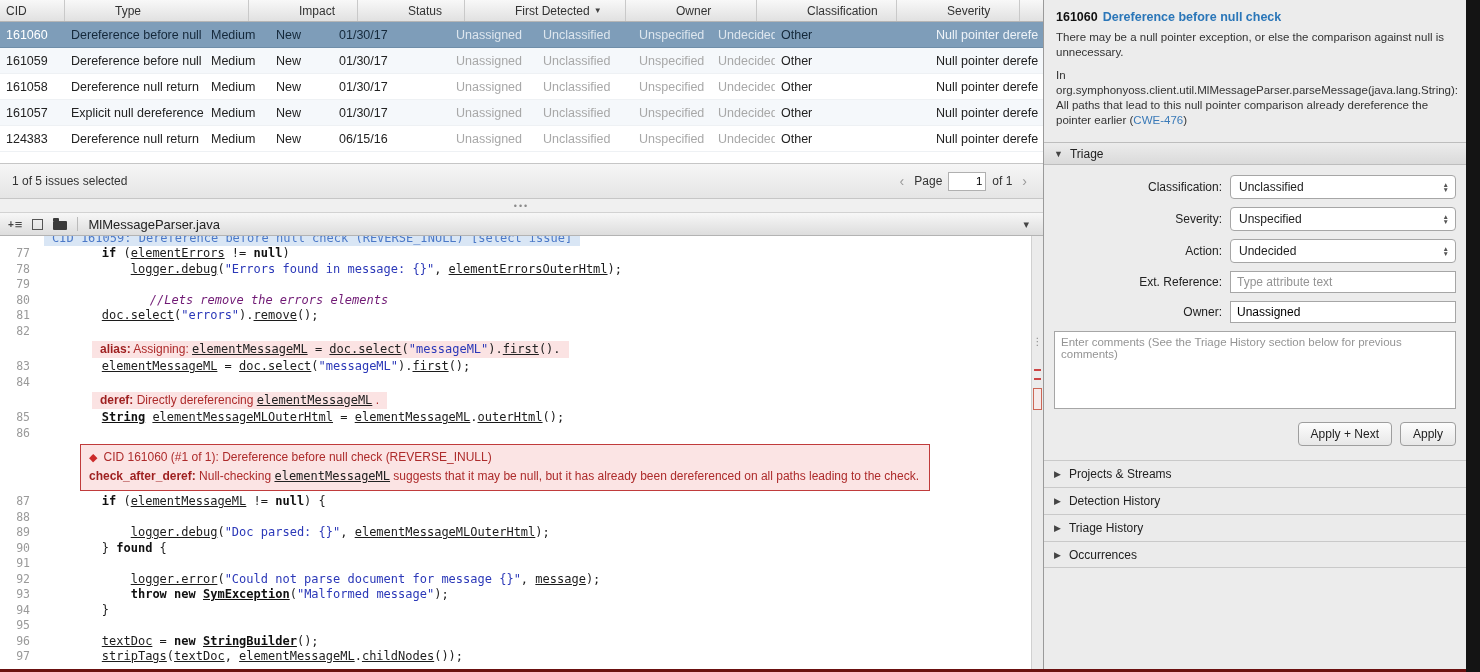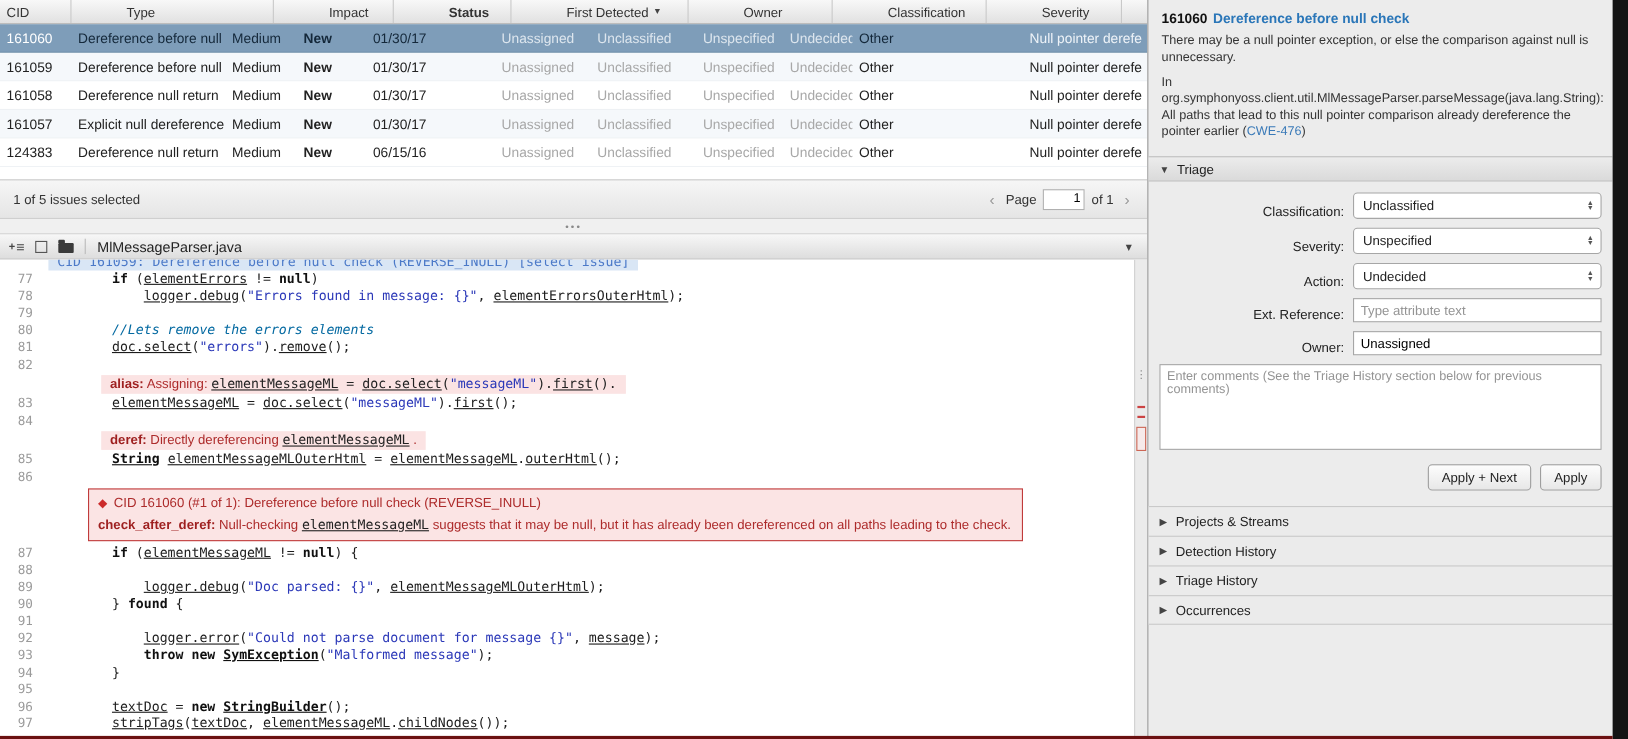--- a/index.html
+++ b/index.html
@@ -18,21 +18,21 @@
   .tr{display:flex;height:26px;align-items:center;border-bottom:1px solid #eef1f4;
       box-sizing:border-box;background:#fff;}
   .tr:nth-child(even){background:#f5f8fb;}
   .tr.selected{background:#7e9db9;border-bottom-color:#6f8ea9;}
   .td{padding:0 6px;font-size:12.5px;white-space:nowrap;overflow:hidden;box-sizing:border-box;flex-shrink:0;}
   .td.muted{color:#a8a8a8;}
   .tr.selected .td{color:#14283a;}
   .tr.selected .td.muted{color:#dde6ee;}
   .tr.selected .td.c0{color:#ffffff;}
   .tr.selected .td.c10{color:#eef3f8;}
-  .c0{width:65px;}.c1{width:140px;}.c2{width:65px;}.c3{width:63px;font-weight:bold;}.c4{width:117px;}
+  .c0{width:65px;}.c1{width:140px;}.c2{width:65px;}.c3{width:63px;}.c4{width:117px;}
   .c5{width:87px;}.c6{width:96px;}.c7{width:79px;}.c8{width:63px;}.c9{width:155px;}
   .c10{flex:1 1 auto;width:auto;min-width:0;}
 
   .table-gap{height:11px;background:#fff;}
 
   .status-bar{height:36px;background:linear-gradient(#f6f6f6,#e5e5e5);
               border-top:1px solid #c6c6c6;border-bottom:1px solid #c6c6c6;box-sizing:border-box;
               display:flex;align-items:center;padding:0 12px;font-size:12px;color:#333;}
   .status-left{flex:1;}
   .pager{display:flex;align-items:center;gap:6px;}
@@ -70,21 +70,21 @@
        padding:1px 8px;font-size:12px;line-height:15px;color:#4b79c8;white-space:pre;}
   .cl.cid-row{height:auto;margin:3px 0;}
   .cid-box{margin-left:36px;border:1px solid #c03b3b;background:#fbe4e4;
            padding:3px 10px 4px 8px;font-size:12px;line-height:19px;}
   .cid-line{white-space:pre;}
   .diamond{color:#cc2b2b;margin-right:6px;font-size:11px;font-family:"Liberation Sans",sans-serif;}
 
   .seg-p{color:#1c1c1c;}
   .seg-k{color:#101010;font-weight:bold;}
   .seg-s{color:#2b38b8;}
-  .seg-c{color:#0369a1;font-style:italic;}
+  .seg-c{color:#701a75;font-style:italic;margin-left:48px;}
   .seg-u{color:#1c1c1c;text-decoration:underline;}
   .seg-ku{color:#101010;font-weight:bold;text-decoration:underline;}
   .seg-el{color:#9e1f1f;font-weight:bold;font-family:"Liberation Sans",sans-serif;}
   .seg-et{color:#ad2b2b;font-family:"Liberation Sans",sans-serif;}
   .seg-um{color:#222;text-decoration:underline;}
   .seg-pm{color:#222;}
   .seg-sm{color:#2b38b8;}
   .seg-eb{color:#4b79c8;}
 
   .code-gutter{position:absolute;right:0;top:0;width:12px;bottom:0;background:#ebebeb;
@@ -103,21 +103,21 @@
   .rp-title .cid{color:#111;margin-right:5px;}
   .rp-title .t{color:#2a76b8;}
   .rp-sum{font-size:11.5px;color:#333;line-height:15px;margin-top:6px;}
   .rp-desc{font-size:11.5px;color:#333;line-height:15px;margin-top:8px;}
   .link{color:#3a7ab8;}
   .bar{height:23px;display:flex;align-items:center;gap:7px;padding:0 10px;
        background:linear-gradient(#ececec,#dadada);border-top:1px solid #bdbdbd;border-bottom:1px solid #bdbdbd;
        box-sizing:border-box;font-size:12px;color:#222;margin-top:14px;}
   .tri{font-size:9px;color:#444;}
   .form{padding:10px 0 0 0;}
-  .form-row{display:flex;align-items:flex-end;margin-bottom:8px;}
+  .form-row{display:flex;align-items:center;margin-bottom:8px;}
   .form-label{width:178px;text-align:right;padding-right:8px;font-size:12px;color:#222;flex-shrink:0;}
   .select{flex:1;height:22px;background:#fff;border:1px solid #a6a6a6;border-radius:4px;
           display:flex;align-items:center;padding:0 4px 0 8px;font-size:12px;margin-right:10px;}
   .select .val{flex:1;}
   .stepper{display:flex;flex-direction:column;align-items:center;justify-content:center;
            font-size:6.5px;line-height:5px;color:#555;padding:0 2px;}
   .text-input{flex:1;height:20px;border:1px solid #a6a6a6;font-size:12px;padding:0 6px;
               margin-right:10px;background:#fff;font-family:inherit;}
   input::placeholder,textarea::placeholder{color:#949494;}
   .comments{margin:4px 10px 0 10px;}

